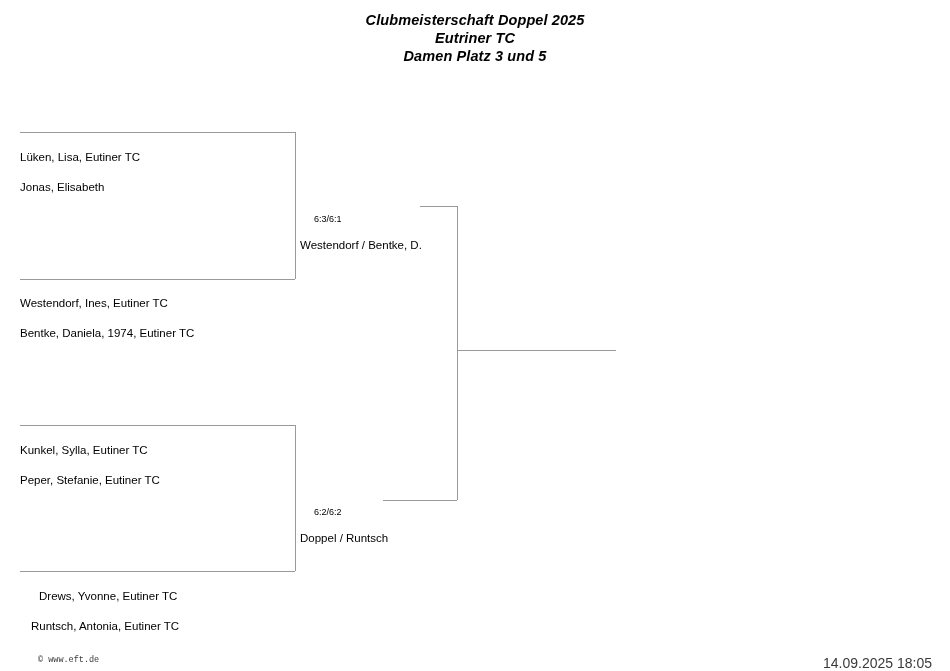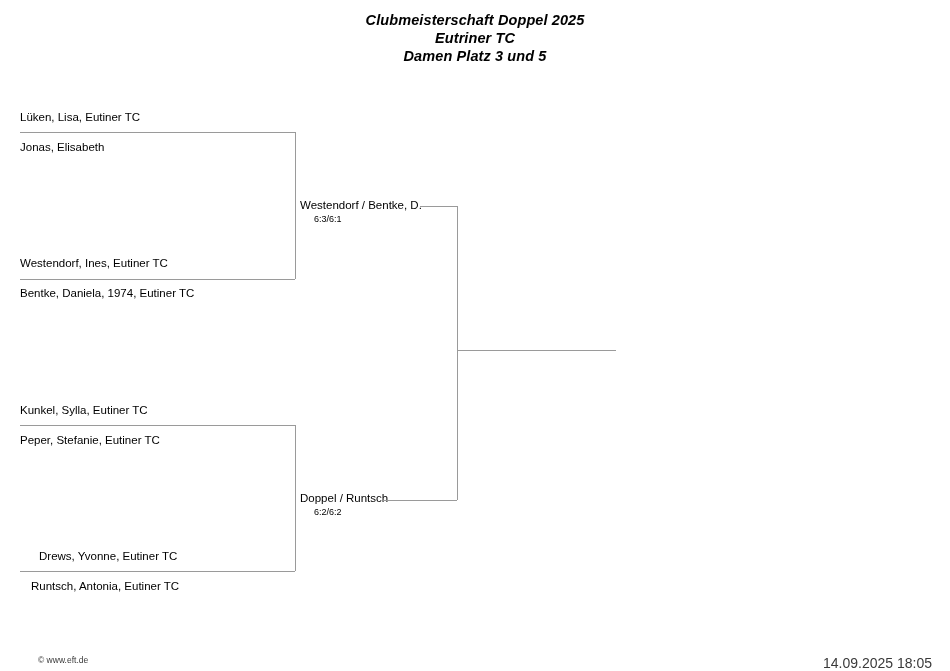--- a/index.html
+++ b/index.html
@@ -38,20 +38,21 @@
     letter-spacing: 0.1px;
     white-space: nowrap;
   }
 
   
   .entry {
     position: absolute;
     font-size: 11.5px;
     line-height: 13px;
     white-space: nowrap;
+    margin-top: 40px;
   }
   .score {
     position: absolute;
     font-size: 9px;
     line-height: 10px;
     white-space: nowrap;
   }
   .hline {
     position: absolute;
     height: 0;
@@ -64,20 +65,21 @@
   }
 
   
   .footer-left {
     position: absolute;
     left: 38px;
     top: 655px;
     font-size: 8.5px;
     color: #3a3a3a;
     white-space: nowrap;
+    font-family: Liberation Mono, monospace;
   }
   .footer-right {
     position: absolute;
     right: 18px;
     top: 655px;
     font-size: 14px;
     color: #3a3a3a;
     white-space: nowrap;
     text-align: right;
   }

